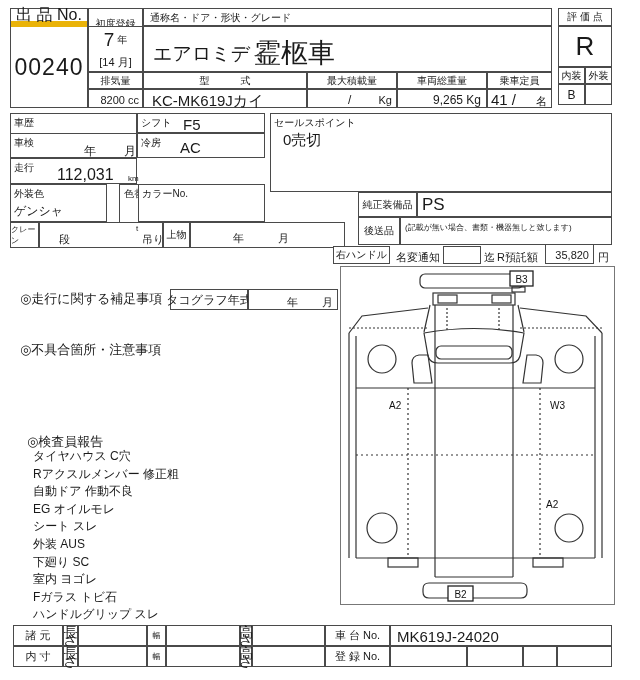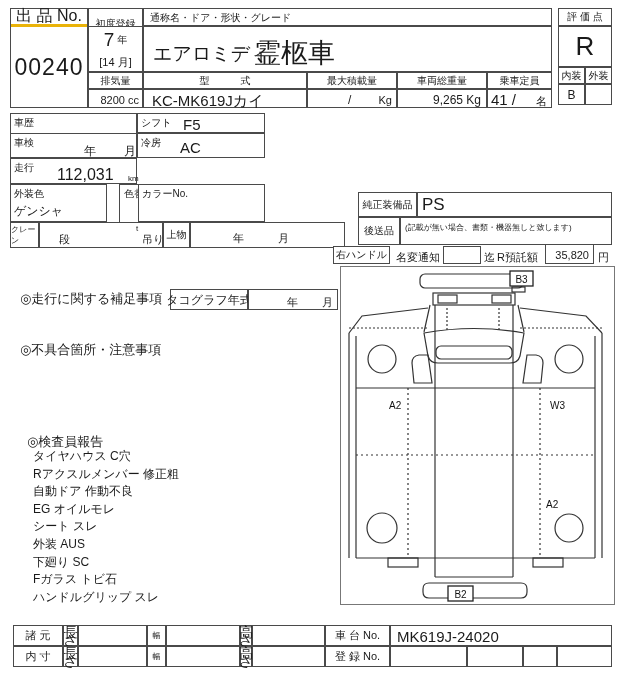--- a/index.html
+++ b/index.html
@@ -19,21 +19,21 @@
   .stack{font-size:14px;line-height:8px;word-break:break-all;text-align:right}
   .listitem{font-size:12px;line-height:17.6px;white-space:nowrap}
   svg text{font-family:"Liberation Sans","DejaVu Sans",sans-serif}
 </style>
 </head>
 <body>
 
 <div class="sheet">
 
   <div class="a box" style="left:10px;top:8px;width:78px;height:100px">
-    <div class="c" style="height:18px;border-bottom:3px solid #eab308" style2="">出 品 No.</div>
+    <div class="c" style="height:18px;border-bottom:6px solid #eab308" style2="">出 品 No.</div>
     <div class="c" style="height:80px;font-size:23px;letter-spacing:1px">00240</div>
   </div>
   <div class="a box c lab" style="left:88px;top:8px;width:55px;height:32px">初度登録</div>
   <div class="a box" style="left:88px;top:26px;width:55px;height:46px">
     <div class="c" style="height:26px;gap:3px">
       <span style="font-size:19px">7</span>
       <span class="lab">年</span>
     </div>
     <div class="c v11" style="height:18px">[14 月]</div>
   </div>
@@ -99,20 +99,24 @@
     <span class="celllab">外装色</span>
     <span class="v12" style="position:absolute;left:3px;top:18px">ゲンシャ</span>
   </div>
   <div class="a box" style="left:119px;top:184px;width:31px;height:51px">
     <span class="celllab" style="left:4px">色替</span>
   </div>
   <div class="a box" style="left:138px;top:184px;width:127px;height:38px">
     <span class="celllab">カラーNo.</span>
   </div>
 
+  <div class="a box" style="left:270px;top:113px;width:342px;height:79px">
+    <span class="celllab">セールスポイント</span>
+    <span class="v15" style="position:absolute;left:12px;top:17px">0売切</span>
+  </div>
 
   <div class="a box c lab" style="left:358px;top:192px;width:59px;height:25px">純正装備品</div>
   <div class="a box" style="left:417px;top:192px;width:195px;height:25px">
     <span class="v17" style="position:absolute;left:4px;top:2px">PS</span>
   </div>
 
   <div class="a box c lab" style="left:358px;top:217px;width:42px;height:28px">後送品</div>
   <div class="a box" style="left:400px;top:217px;width:212px;height:28px">
     <span style="position:absolute;left:4px;top:4px;font-size:8px;white-space:nowrap">(記載が無い場合、書類・機器無しと致します)</span>
   </div>
@@ -148,20 +152,21 @@
   <span class="a" style="left:20px;top:341px;font-size:13px;white-space:nowrap">◎不具合箇所・注意事項</span>
   <span class="a" style="left:27px;top:433px;font-size:13px;white-space:nowrap">◎検査員報告</span>
   <div class="a" style="left:33px;top:448px;width:230px">
     <div class="listitem">タイヤハウス C穴</div>
     <div class="listitem">Rアクスルメンバー 修正粗</div>
     <div class="listitem">自動ドア 作動不良</div>
     <div class="listitem">EG オイルモレ</div>
     <div class="listitem">シート スレ</div>
     <div class="listitem">外装 AUS</div>
     <div class="listitem">下廻り SC</div>
+    <div class="listitem">室内 ヨゴレ</div>
     <div class="listitem">Fガラス トビ石</div>
     <div class="listitem">ハンドルグリップ スレ</div>
   </div>
 
   <svg class="a" style="left:340px;top:266px" width="275" height="339" viewBox="0 0 275 339">
     <rect x="0.5" y="0.5" width="274" height="338" fill="#fff" stroke="#777"></rect>
     <g stroke="#333" fill="none" stroke-width="1.2">
       <rect x="80" y="8" width="103" height="14" rx="5"></rect>
       <rect x="172" y="21" width="13" height="5"></rect>
       <rect x="93" y="27" width="82" height="12"></rect>

